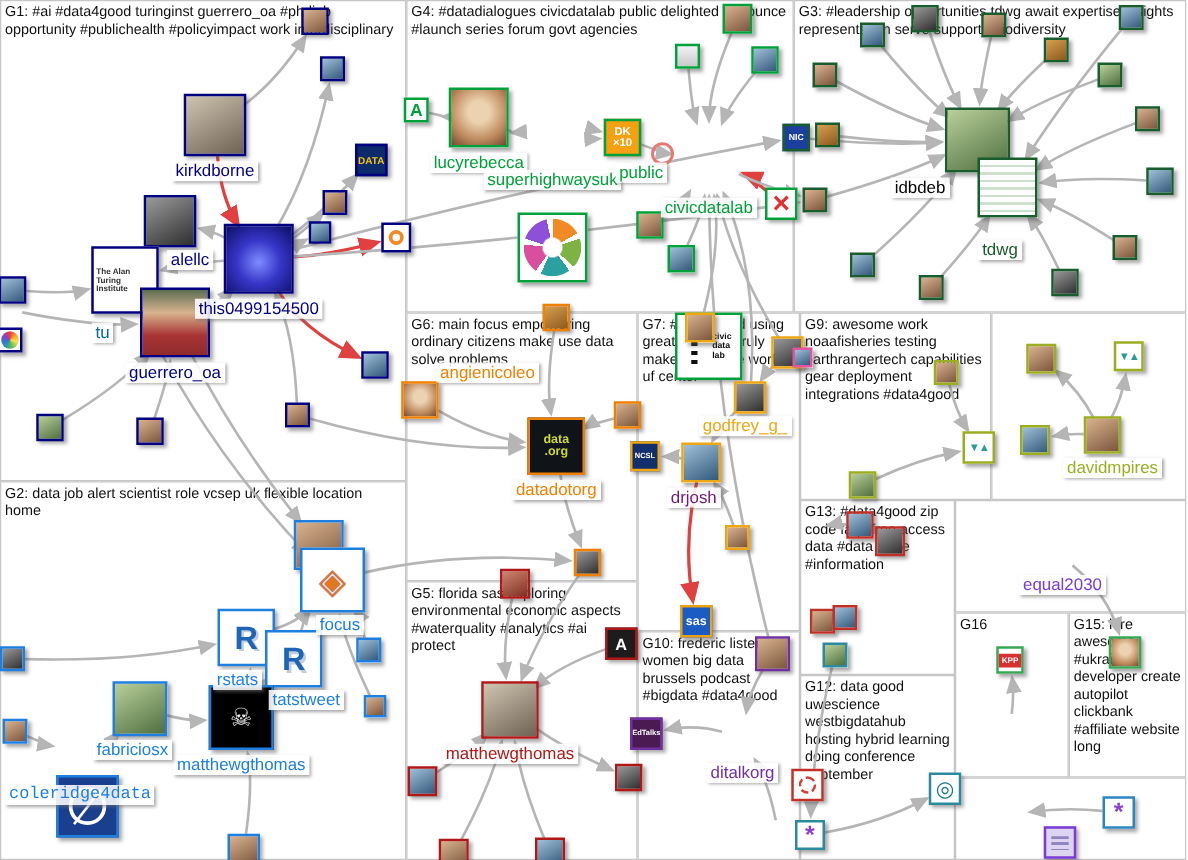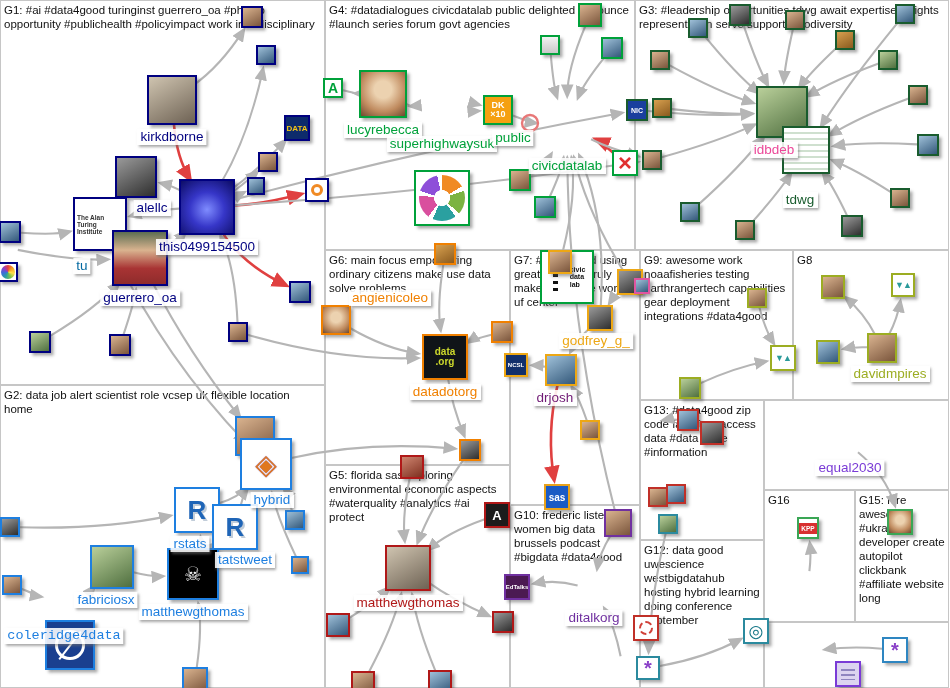--- a/index.html
+++ b/index.html
@@ -90,21 +90,20 @@
     <div class="glabel" style="left: 326px; top: 251px; width: 177px;">G6: main focus empowering ordinary citizens make use data solve problems</div>
     <div class="gbox" style="left: 325px; top: 465px; width: 185px; height: 223px;"></div>
     <div class="glabel" style="left: 326px; top: 466px; width: 177px;">G5: florida sas exploring environmental economic aspects #waterquality #analytics #ai protect</div>
     <div class="gbox" style="left: 510px; top: 250px; width: 130px; height: 255px;"></div>
     <div class="glabel" style="left: 511px; top: 251px; width: 122px;">G7: #data4good using great example truly make difference world uf center</div>
     <div class="gbox" style="left: 510px; top: 505px; width: 130px; height: 183px;"></div>
     <div class="glabel" style="left: 511px; top: 506px; width: 122px;">G10: frederic listen ep women big data brussels podcast #bigdata #data4good</div>
     <div class="gbox" style="left: 640px; top: 250px; width: 153px; height: 150px;"></div>
     <div class="glabel" style="left: 641px; top: 251px; width: 145px;">G9: awesome work noaafisheries testing earthrangertech capabilities gear deployment integrations #data4good</div>
     <div class="gbox" style="left: 793px; top: 250px; width: 156px; height: 150px;"></div>
-    <div class="glabel" style="left: 794px; top: 251px; width: 148px;">G8</div>
     <div class="gbox" style="left: 640px; top: 400px; width: 124px; height: 140px;"></div>
     <div class="glabel" style="left: 641px; top: 401px; width: 116px;">G13: #data4good zip code faqs free access data #data more #information</div>
     <div class="gbox" style="left: 764px; top: 400px; width: 185px; height: 90px;"></div>
     <div class="gbox" style="left: 640px; top: 540px; width: 124px; height: 148px;"></div>
     <div class="glabel" style="left: 641px; top: 541px; width: 116px;">G12: data good uwescience westbigdatahub hosting hybrid learning doing conference september</div>
     <div class="gbox" style="left: 764px; top: 490px; width: 91px; height: 132px;"></div>
     <div class="glabel" style="left: 765px; top: 491px; width: 83px;">G16</div>
     <div class="gbox" style="left: 855px; top: 490px; width: 94px; height: 132px;"></div>
     <div class="glabel" style="left: 856px; top: 491px; width: 86px;">G15: hire awesome #ukraine developer create autopilot clickbank #affiliate website long</div>
     <div class="gbox" style="left: 764px; top: 622px; width: 185px; height: 66px;"></div>
@@ -240,21 +239,21 @@
     <div class="node f-p2" style="left: 289px; top: 281px; width: 22px; height: 22px; border: 2px solid rgb(0, 0, 128);"></div>
     <div class="node f-p1" style="left: 228px; top: 322px; width: 20px; height: 20px; border: 2px solid rgb(0, 0, 128);"></div>
     <div class="node f-p1" style="left: 109px; top: 334px; width: 22px; height: 22px; border: 2px solid rgb(0, 0, 128);"></div>
     <div class="node f-p3" style="left: 29px; top: 331px; width: 22px; height: 22px; border: 2px solid rgb(0, 0, 128);"></div>
     <div class="node f-p2" style="left: -1px; top: 221px; width: 22px; height: 22px; border: 2px solid rgb(0, 0, 128);"></div>
     <div class="node k-rainbow" style="left: -2px; top: 238px; width: 20px; height: 20px; border: 2px solid rgb(0, 0, 128);"></div>
     <div class="node f-p1" style="left: 235px; top: 416px; width: 40px; height: 40px; border: 2px solid rgb(30, 127, 224);"></div>
     <div class="node k-vcsep" style="left: 240px; top: 438px; width: 52px; height: 52px; border: 2px solid rgb(30, 127, 224);">
       <span>◈</span>
     </div>
-    <div class="nlabel" style="left: 272px; top: 492px; color: rgb(30, 127, 224);">hybrid</div>
+    <div class="nlabel" style="left: 272px; top: 492px; color: rgb(30, 127, 224);">focus</div>
     <div class="node k-rlogo" style="left: 174px; top: 487px; width: 46px; height: 46px; border: 2px solid rgb(30, 127, 224);">
       <span>R</span>
     </div>
     <div class="nlabel" style="left: 190px; top: 536px; color: rgb(30, 127, 224);">rstats</div>
     <div class="node k-rlogo" style="left: 212px; top: 504px; width: 46px; height: 46px; border: 2px solid rgb(30, 127, 224);">
       <span>R</span>
     </div>
     <div class="nlabel" style="left: 245px; top: 552px; color: rgb(30, 127, 224);">tatstweet</div>
     <div class="node k-skull" style="left: 167px; top: 548px; width: 52px; height: 52px; border: 2px solid rgb(30, 127, 224);">
       <span>☠</span>
@@ -263,21 +262,21 @@
     <div class="node f-p3" style="left: 90px; top: 545px; width: 44px; height: 44px; border: 2px solid rgb(30, 127, 224);"></div>
     <div class="nlabel" style="left: 106px; top: 592px; color: rgb(30, 127, 224);">fabriciosx</div>
     <div class="node k-cole" style="left: 45px; top: 576px; width: 50px; height: 50px; border: 2px solid rgb(30, 127, 224);"></div>
     <div class="nlabel" style="left: 64px; top: 628px; color: rgb(30, 127, 224); font-family: Liberation Mono, monospace;">coleridge4data</div>
     <div class="node f-p2" style="left: 285px; top: 510px; width: 20px; height: 20px; border: 2px solid rgb(30, 127, 224);"></div>
     <div class="node f-p1" style="left: 291px; top: 556px; width: 18px; height: 18px; border: 2px solid rgb(30, 127, 224);"></div>
     <div class="node f-p4" style="left: 0px; top: 517px; width: 20px; height: 20px; border: 2px solid rgb(30, 127, 224);"></div>
     <div class="node f-p1" style="left: 2px; top: 575px; width: 20px; height: 20px; border: 2px solid rgb(30, 127, 224);"></div>
     <div class="node f-p1" style="left: 182px; top: 667px; width: 26px; height: 26px; border: 2px solid rgb(30, 127, 224);"></div>
     <div class="node f-p3" style="left: 756px; top: 86px; width: 52px; height: 52px; border: 2px solid rgb(25, 92, 46);"></div>
-    <div class="nlabel" style="left: 774px; top: 142px; color: #ec4899;">idbdeb</div>
+    <div class="nlabel" style="left: 736px; top: 142px; color: #000000;">idbdeb</div>
     <div class="node k-tdwgdoc" style="left: 782px; top: 126px; width: 48px; height: 48px; border: 2px solid rgb(25, 92, 46);"></div>
     <div class="nlabel" style="left: 800px; top: 192px; color: rgb(25, 92, 46);">tdwg</div>
     <div class="node f-p1" style="left: 650px; top: 50px; width: 20px; height: 20px; border: 2px solid rgb(25, 92, 46);"></div>
     <div class="node f-p2" style="left: 688px; top: 18px; width: 20px; height: 20px; border: 2px solid rgb(25, 92, 46);"></div>
     <div class="node f-p4" style="left: 729px; top: 4px; width: 22px; height: 22px; border: 2px solid rgb(25, 92, 46);"></div>
     <div class="node f-p1" style="left: 785px; top: 10px; width: 20px; height: 20px; border: 2px solid rgb(25, 92, 46);"></div>
     <div class="node f-p10" style="left: 835px; top: 30px; width: 20px; height: 20px; border: 2px solid rgb(25, 92, 46);"></div>
     <div class="node f-p3" style="left: 878px; top: 50px; width: 20px; height: 20px; border: 2px solid rgb(25, 92, 46);"></div>
     <div class="node f-p1" style="left: 908px; top: 85px; width: 20px; height: 20px; border: 2px solid rgb(25, 92, 46);"></div>
     <div class="node f-p2" style="left: 917px; top: 134px; width: 22px; height: 22px; border: 2px solid rgb(25, 92, 46);"></div>

